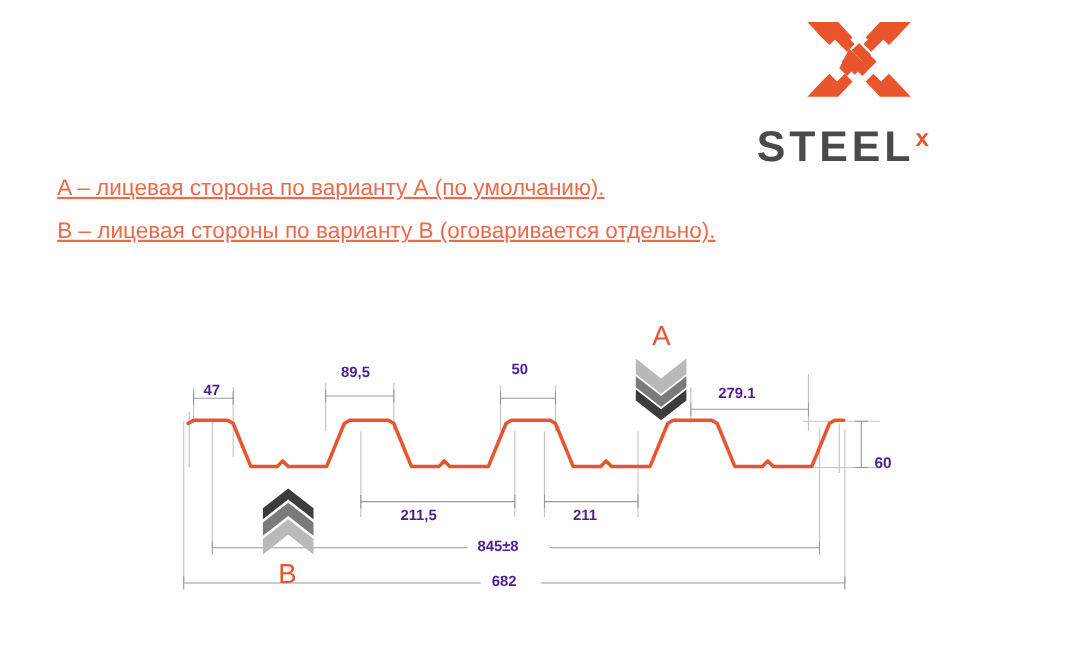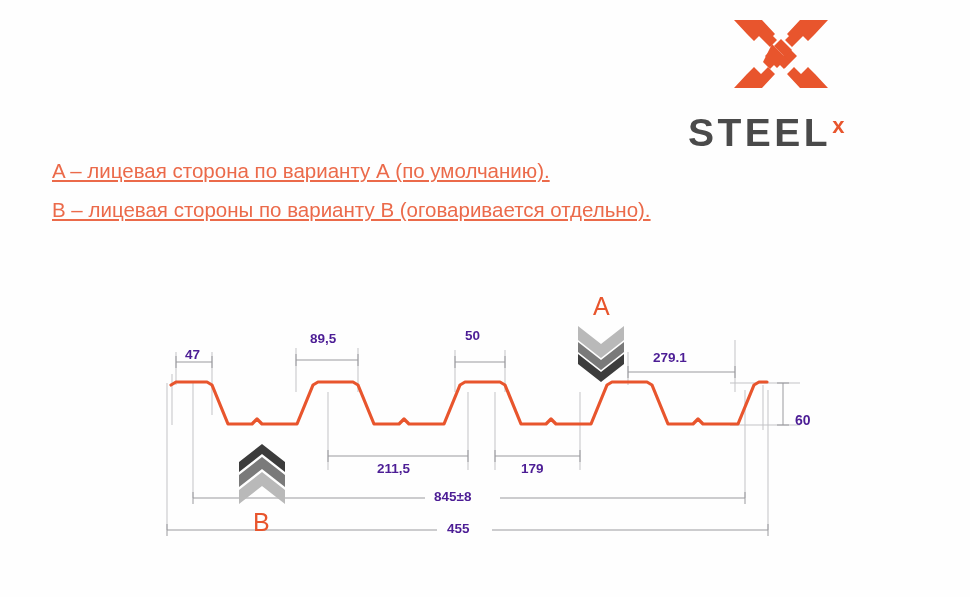--- a/index.html
+++ b/index.html
@@ -219,22 +219,22 @@
       <path fill="#7a7a7a" d="M239,487 L262,469 L285,487 L285,475 L262,457 L239,475 Z"></path>
       <path fill="#b9b9b9" d="M239,504 L262,486 L285,504 L285,490 L262,472 L239,490 Z"></path>
     </g>
   </svg>
 
   
   <div class="dim-text" style="left:185px; top:347px;">47</div>
   <div class="dim-text" style="left:310px; top:331px;">89,5</div>
   <div class="dim-text" style="left:465px; top:328px;">50</div>
   <div class="dim-text" style="left:653px; top:350px;">279.1</div>
-  <div class="dim-text" style="left:377px; top:461px;">211,5</div>
-  <div class="dim-text" style="left:521px; top:461px;">179</div>
+  <div class="dim-text" style="left:364px; top:461px;">211,5</div>
+  <div class="dim-text" style="left:521px; top:461px;">211</div>
   <div class="dim-text" style="left:434px; top:489px;text-align:center;">845±8</div>
-  <div class="dim-text" style="left:447px; top:521px;">455</div>
+  <div class="dim-text" style="left:447px; top:521px;">682</div>
   <div class="dim-text" style="left:795px; top:412px; font-size:14px;">60</div>
 
   
   <div class="marker-letter" style="left:593px; top:292px;">A</div>
   <div class="marker-letter" style="left:253px; top:508px;">B</div>
 </div>
 
 </body></html>

